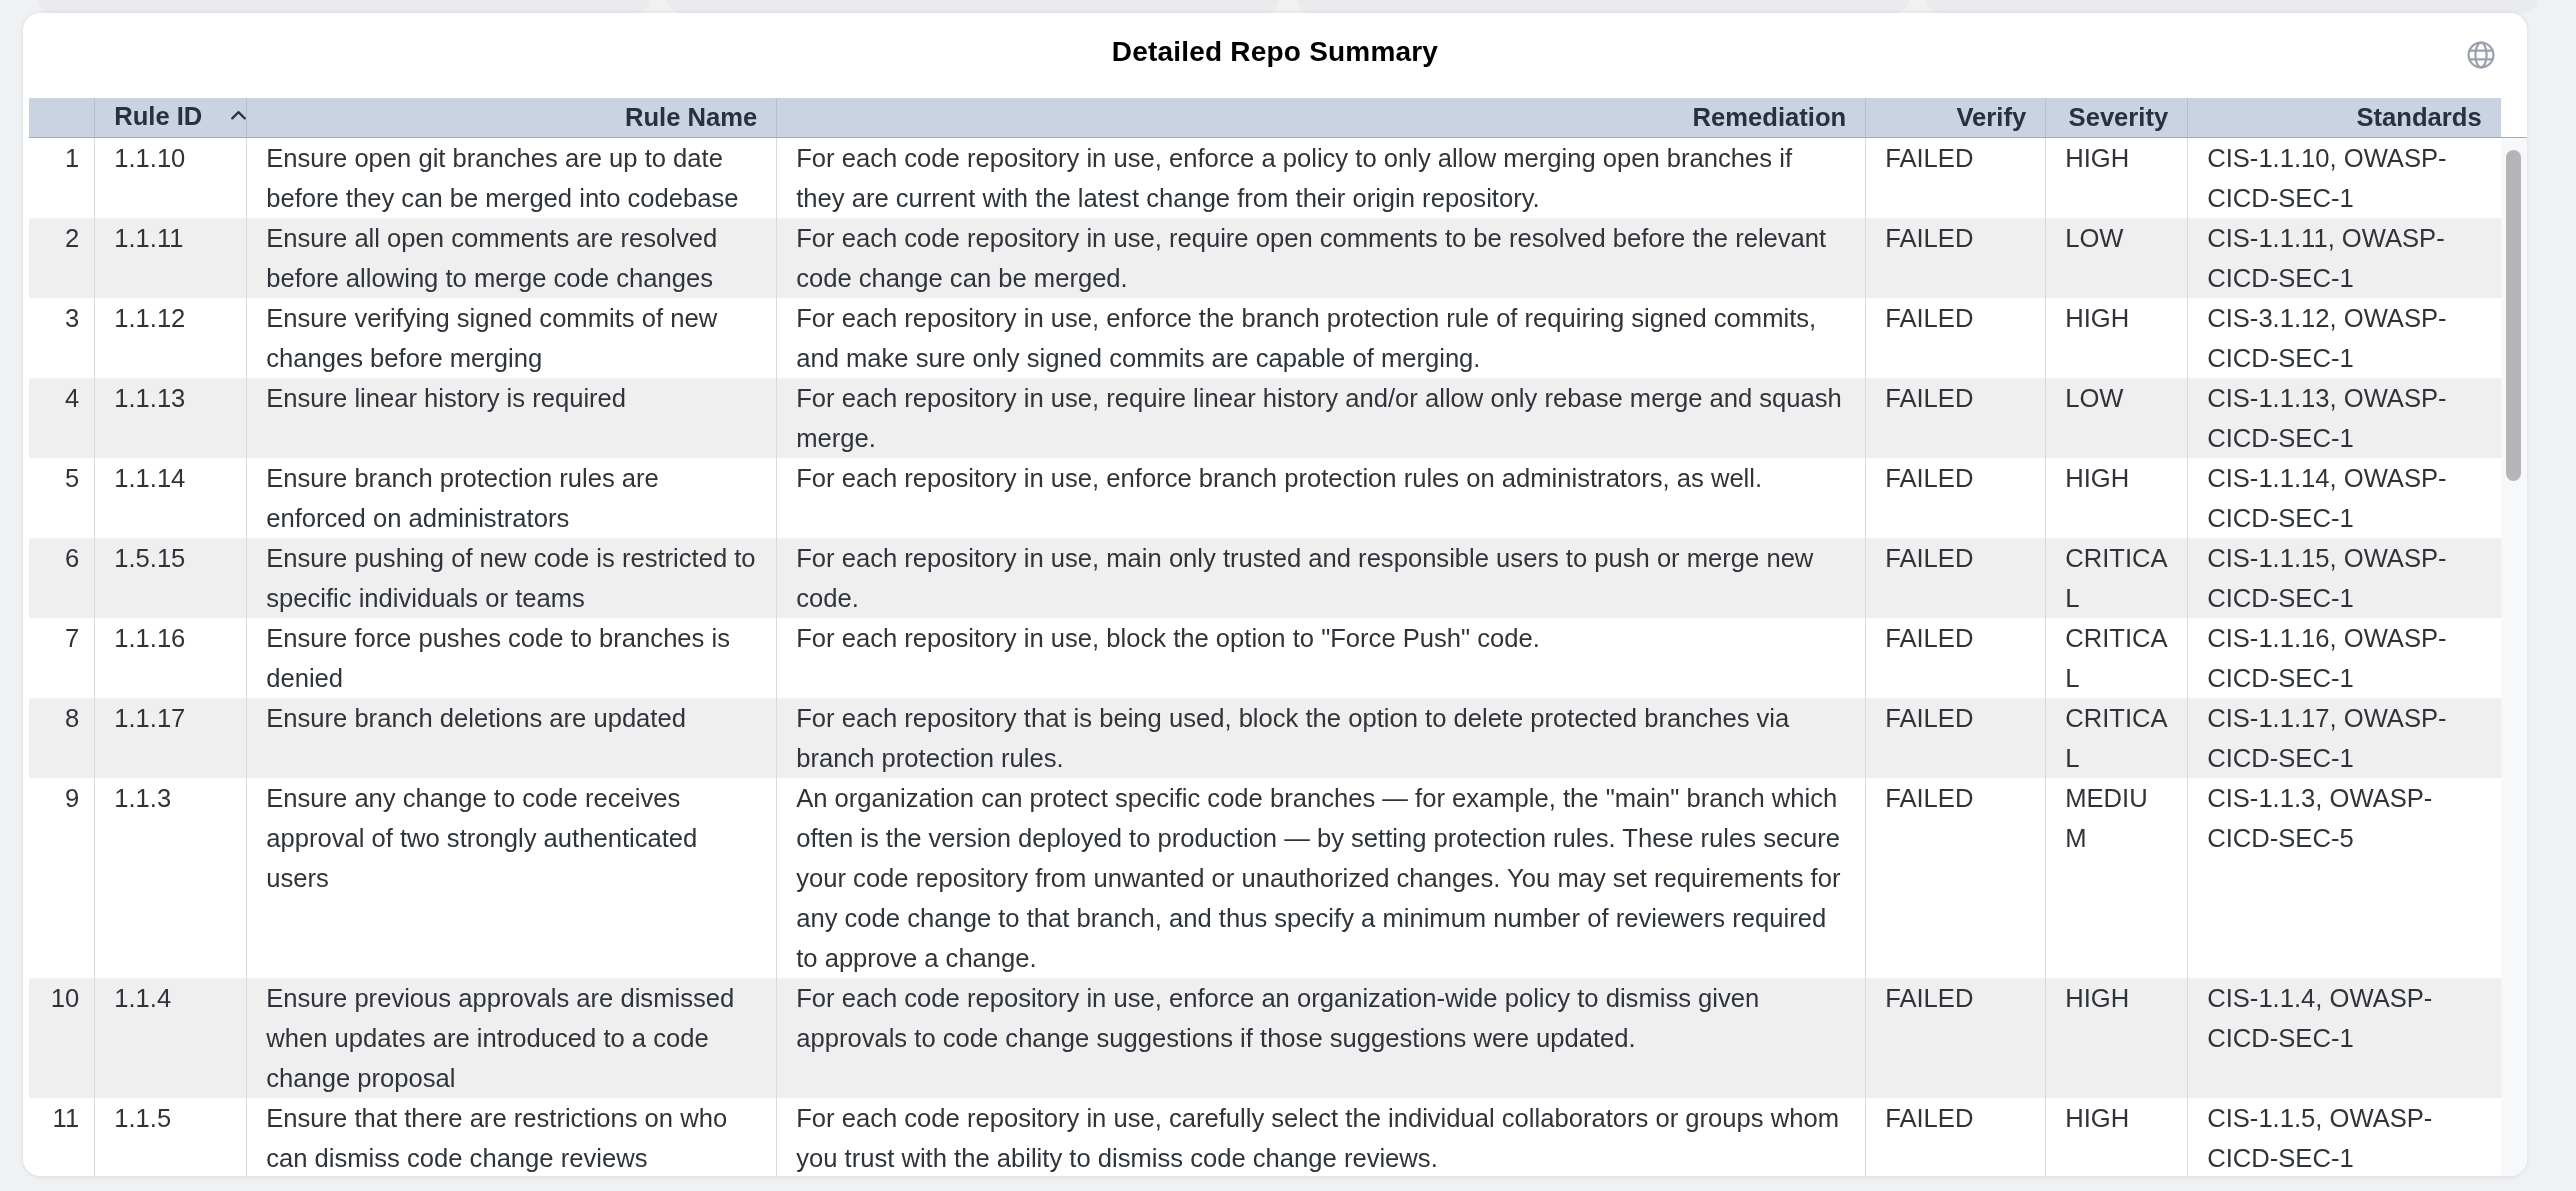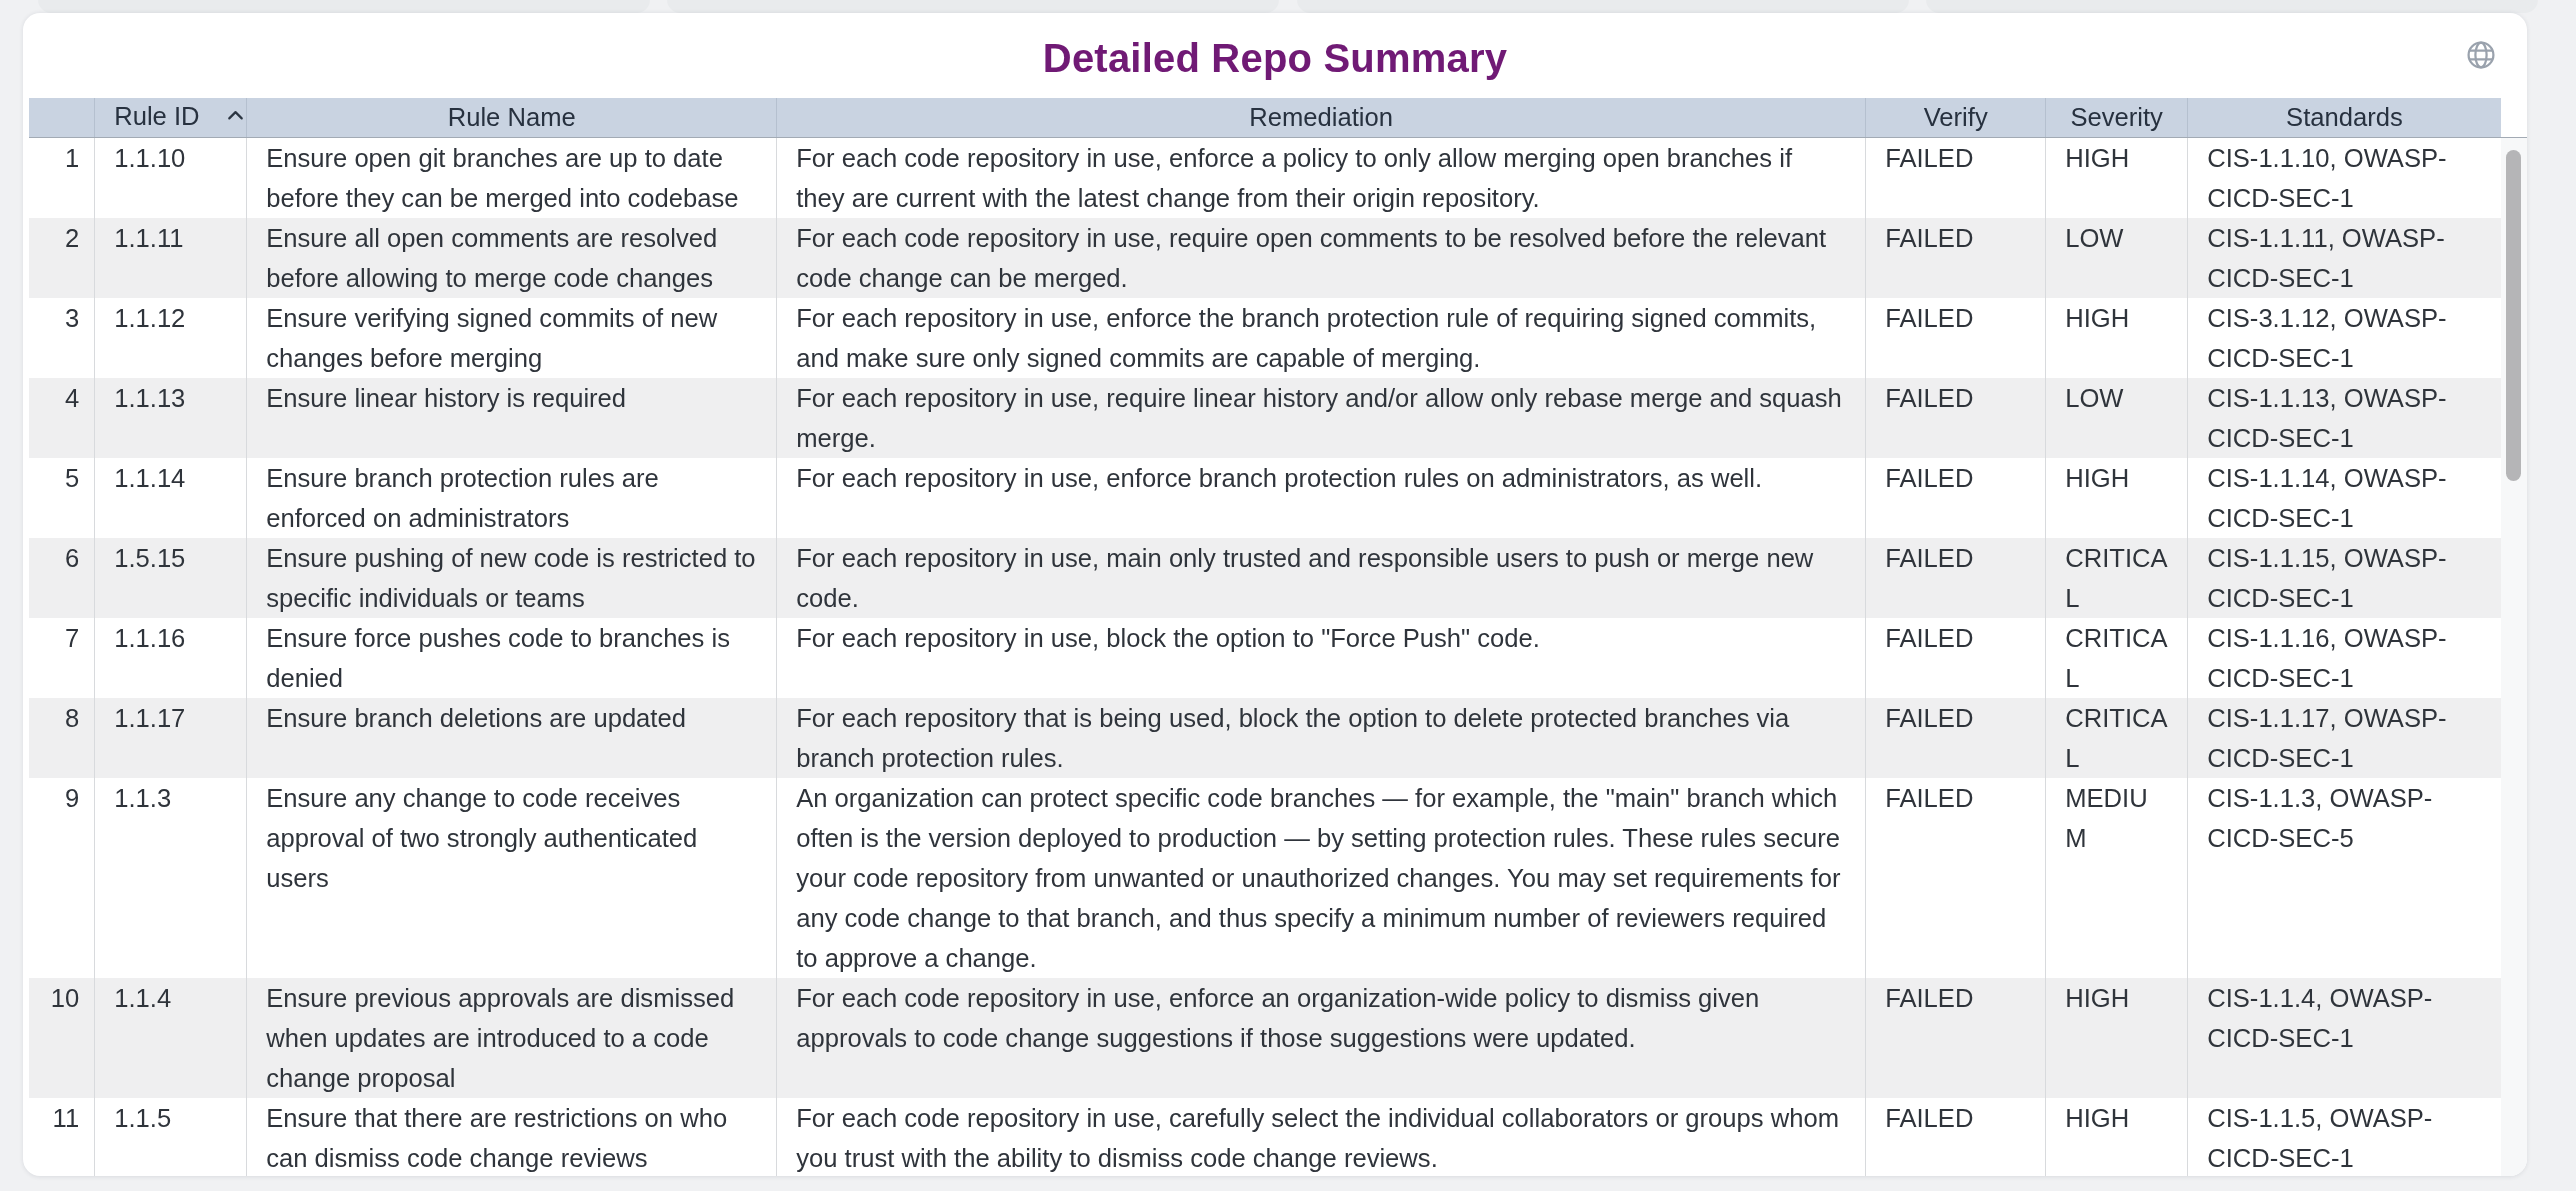--- a/index.html
+++ b/index.html
@@ -18,21 +18,21 @@
   .card {
     position: absolute; left: 23px; top: 13.3px;
     width: 2504px; height: 1163px;
     background: #ffffff; border-radius: 17px;
     box-shadow: 0 0.9px 4.7px rgba(30,40,60,0.10);
     overflow: hidden;
   }
   .card-header { position: relative; height: 85px; }
   .card-title {
     text-align: center; padding-top: 23px;
-    font-size: 40px; font-weight: 600; color: #701a75;
+    font-size: 28px; font-weight: 600; color: #000000;
     letter-spacing: 0.2px;
   }
   .globe-btn {
     position: absolute; top: 24.6px; right: 28px;
     width: 34px; height: 34px; border: none; background: transparent;
     cursor: pointer; padding: 0;
   }
   .globe-btn svg { display: block; }
   
   .table-wrap {
@@ -45,21 +45,21 @@
   }
   col.c-num       { width: 66px; }
   col.c-ruleid    { width: 152px; }
   col.c-rulename  { width: 530px; }
   col.c-remed     { width: 1089px; }
   col.c-status    { width: 180px; }
   col.c-severity  { width: 142px; }
   col.c-standards { width: 313px; }
   thead th {
     background: #c9d3e1; height: 39px;
-    text-align: center; font-weight: normal; font-size: 25.6px; color: #27313f;
+    text-align: right; font-weight: bold; font-size: 25.6px; color: #27313f;
     padding: 0 19px; border-bottom: 1.9px solid #a2aab4;
     white-space: nowrap; overflow: hidden;
   }
   thead th + th { border-left: 0.9px solid #b5c0cf; }
   thead th.num-col { border-left: none; }
   tbody td {
     padding: 0 19px; line-height: 40px; vertical-align: top;
     word-wrap: break-word;
   }
   tbody td + td { border-left: 0.9px solid #d8dadd; }

